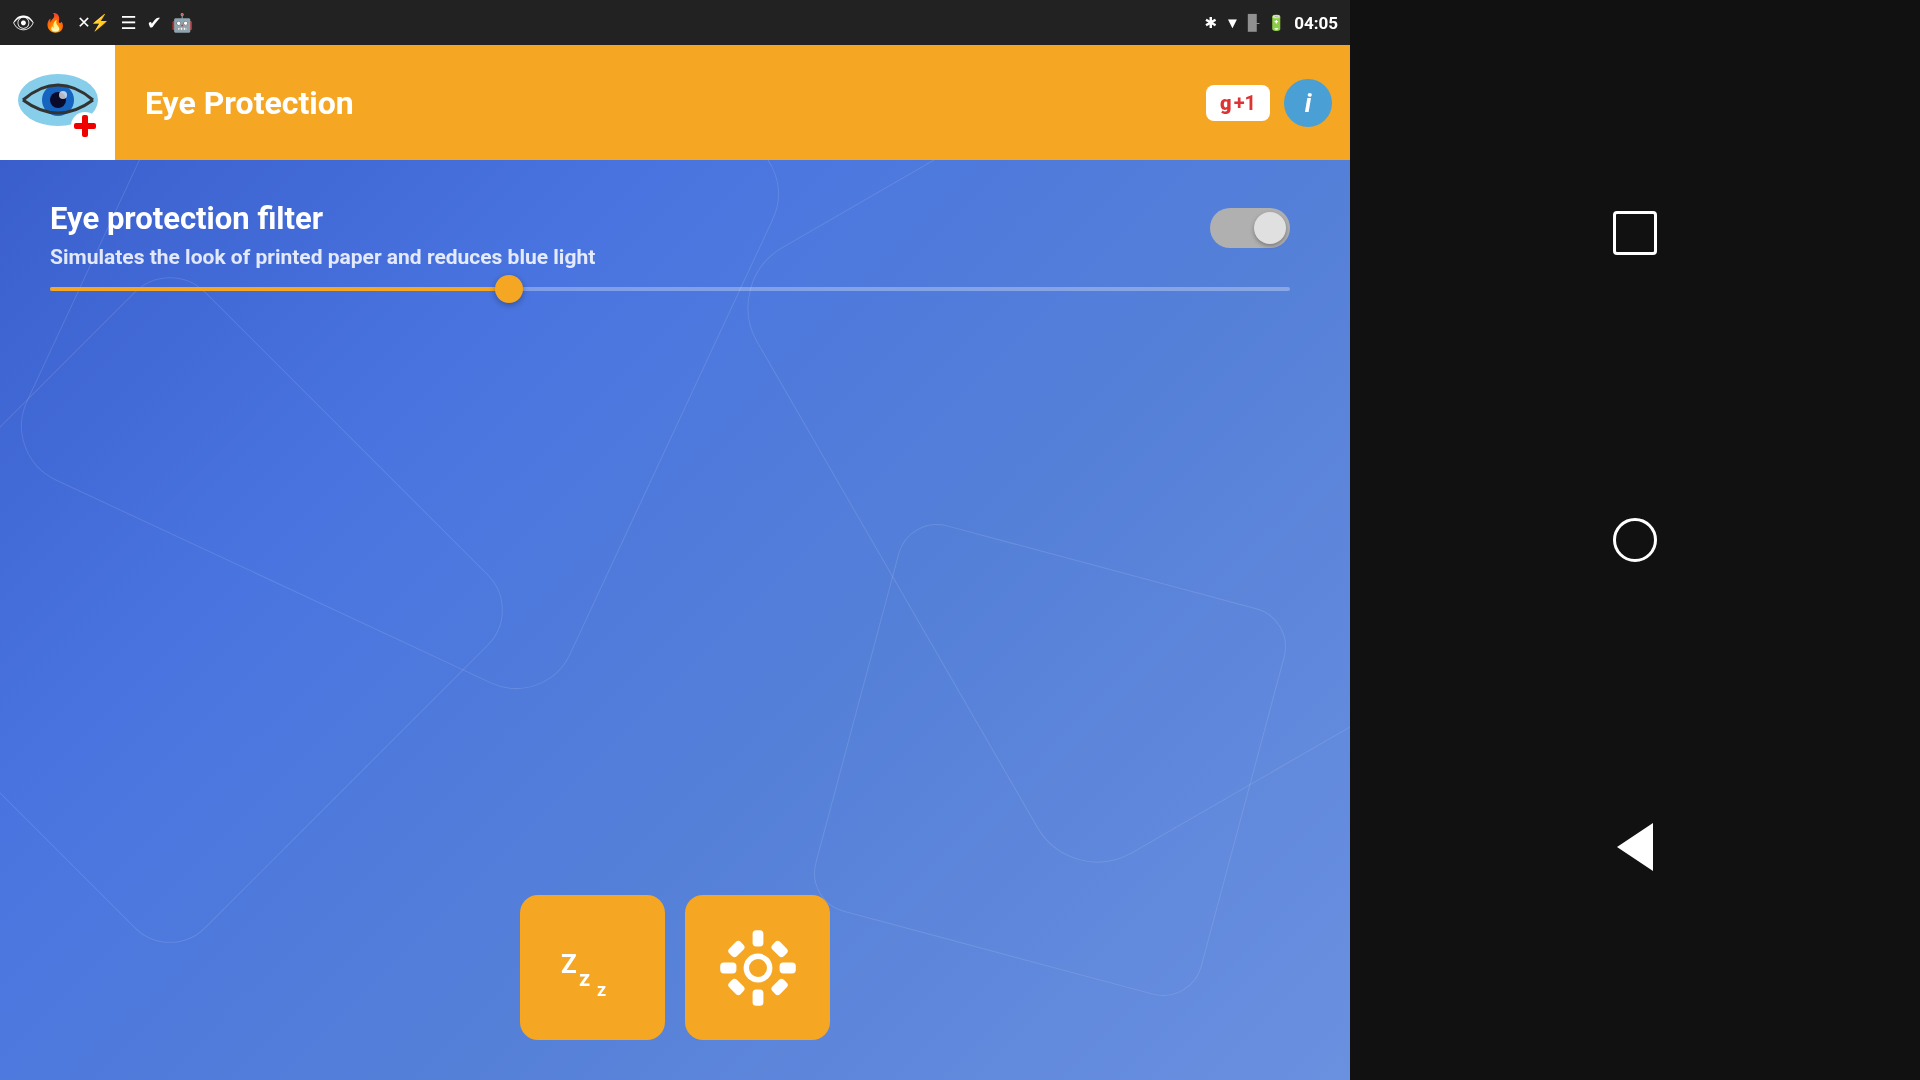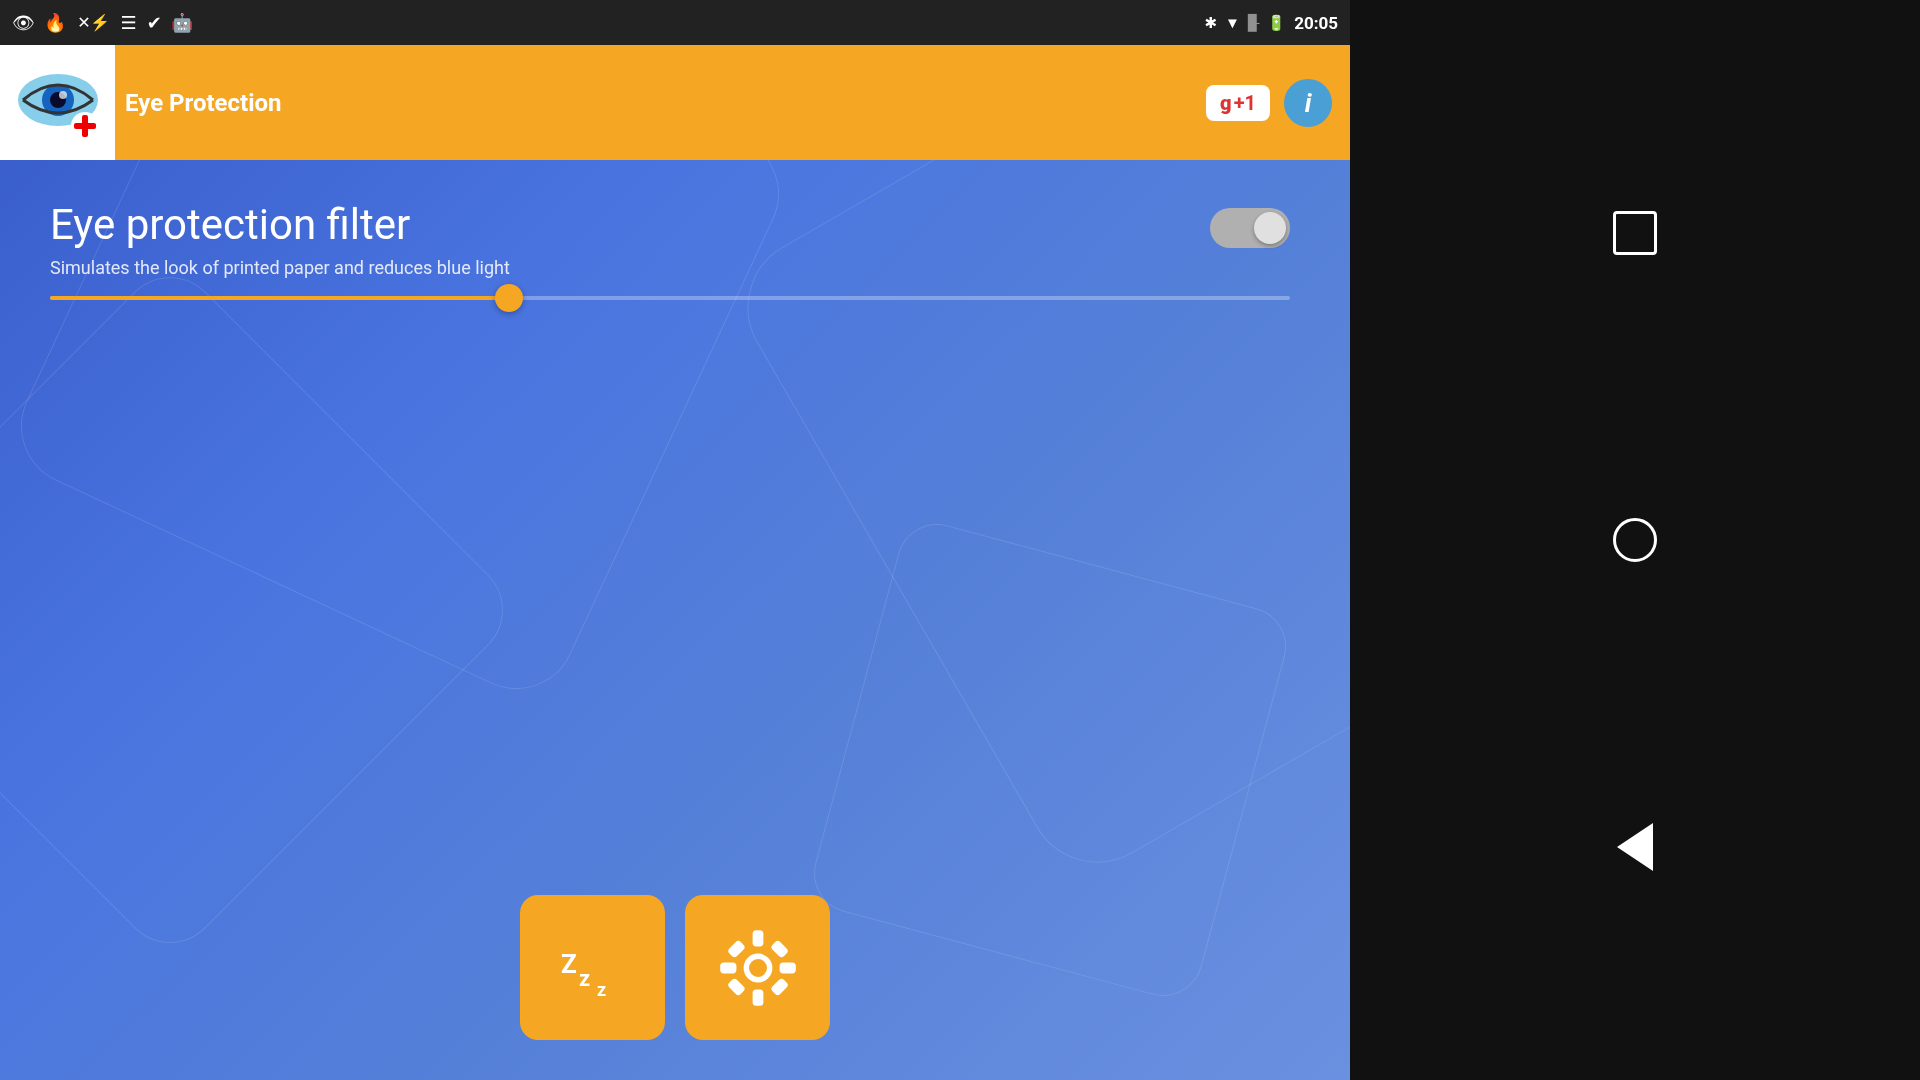--- a/index.html
+++ b/index.html
@@ -68,22 +68,22 @@
       background: #fff;
       display: flex;
       align-items: center;
       justify-content: center;
       flex-shrink: 0;
       position: relative;
       overflow: hidden;
     }
     .app-title {
       flex: 1;
-      padding-left: 10px;
-      font-size: 24px;
+      padding-left: 30px;
+      font-size: 32px;
       font-weight: bold;
       color: #fff;
     }
     .header-actions {
       display: flex;
       align-items: center;
       gap: 14px;
       padding-right: 18px;
     }
     .gplus-btn {
@@ -142,29 +142,29 @@
       align-items: flex-start;
       justify-content: space-between;
       margin-bottom: 10px;
       position: relative;
       z-index: 1;
     }
     .setting-text {
       flex: 1;
     }
     .setting-title {
-      font-size: 42px;
-      font-weight: 400;
+      font-size: 31px;
+      font-weight: 700;
       color: #fff;
       margin-bottom: 8px;
     }
     .setting-desc {
-      font-size: 18px;
+      font-size: 21px;
       color: rgba(255,255,255,0.85);
-      font-weight: 400;
+      font-weight: 700;
     }
 
     
     .toggle-switch {
       width: 80px;
       height: 40px;
       border-radius: 20px;
       position: relative;
       cursor: pointer;
       flex-shrink: 0;
@@ -305,21 +305,21 @@
       <span class="status-icon" style="font-size:16px;">✕⚡</span>
       <span class="status-icon">☰</span>
       <span class="status-icon">✔</span>
       <span class="status-icon">🤖</span>
     </div>
     <div class="status-bar-right">
       <span>✱</span>
       <span>▼</span>
       <span style="text-decoration: line-through; opacity:0.5;">▊</span>
       <span>🔋</span>
-      <span class="status-time">20:05</span>
+      <span class="status-time">04:05</span>
     </div>
   </div>
 
   <div class="app-header">
     <div class="app-logo">
 
       <svg width="90" height="70" viewBox="0 0 90 70">
 
         <ellipse cx="45" cy="32" rx="40" ry="26" fill="#87CEEB"></ellipse>
 

